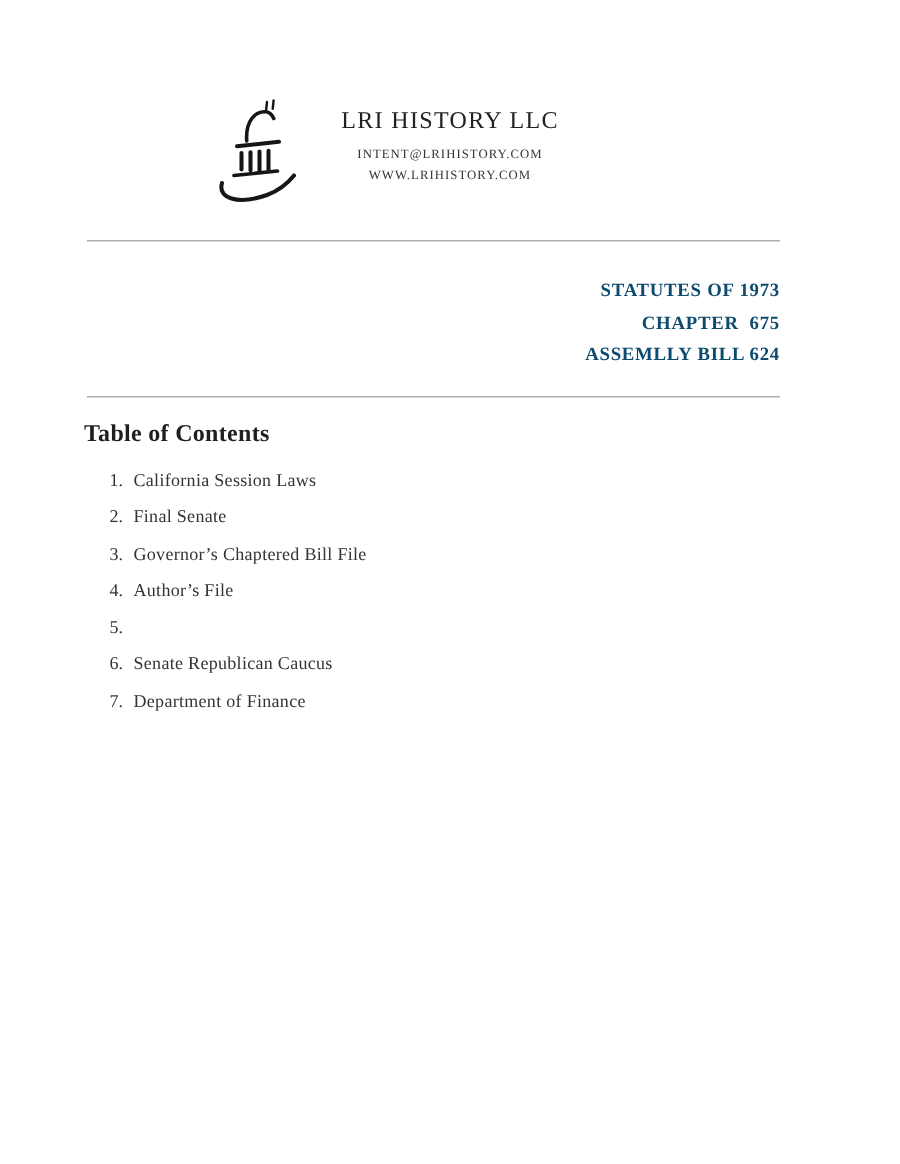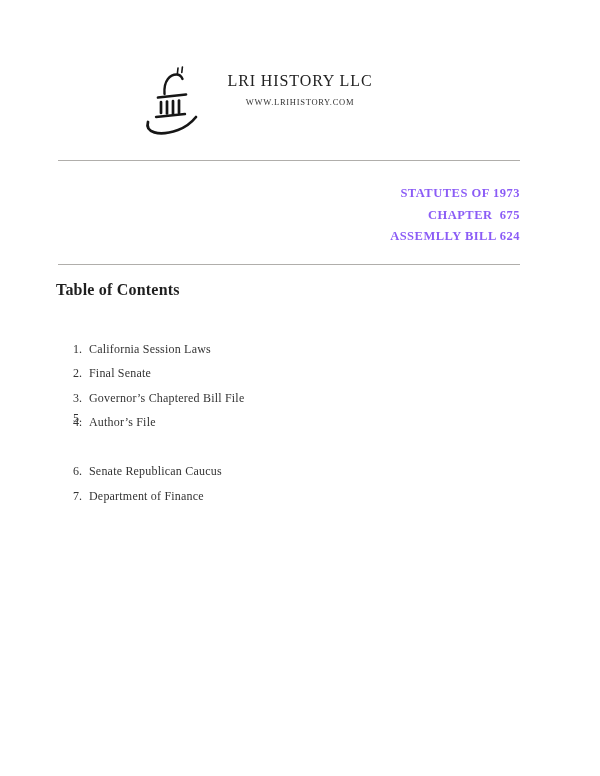--- a/index.html
+++ b/index.html
@@ -67,21 +67,21 @@
   
   .reference {
     margin: 22px 80px 16px 58px;
     text-align: right;
   }
   .ref-line {
     font-size: 12.5px;
     font-weight: bold;
     letter-spacing: 0.5px;
     line-height: 21.5px;
-    color: #8b5cf6;
+    color: #0c4a6e;
     white-space: pre-wrap;
   }
 
   
   .toc {
     margin: 16px 80px 0 56px;
   }
   .toc-title {
     font-size: 16px;
     font-weight: bold;
@@ -100,21 +100,20 @@
     color: #333333;
   }
   .toc-num {
     width: 12px;
     text-align: right;
     margin-right: 7px;
     flex: 0 0 auto;
   }
   .toc-label {
     letter-spacing: 0.2px;
-    margin-top: 29px;
   }
 </style>
 </head>
 <body>
 
 <div class="page">
 
   <header class="header">
     <div class="logo">
       <svg width="76" height="84" viewBox="0 0 76 84" xmlns="http://www.w3.org/2000/svg">
@@ -133,20 +132,21 @@
           <path d="M39 40.5 L39 53" stroke-width="2.7"></path>
 
           <path d="M16 57 L45 54" stroke-width="2.4"></path>
 
           <path d="M8 62 C5 72 18 77 38 70 C46 67 52 62 56 57" stroke-width="2.7"></path>
         </g>
       </svg>
     </div>
     <div class="header-text">
       <div class="company">LRI HISTORY LLC</div>
+      <div class="contact">INTENT@LRIHISTORY.COM</div>
       <div class="contact">WWW.LRIHISTORY.COM</div>
     </div>
   </header>
 
   <hr class="rule">
 
   <div class="reference">
     <div class="ref-line">STATUTES OF 1973</div>
     <div class="ref-line">CHAPTER  675</div>
     <div class="ref-line">ASSEMLLY BILL 624</div>

